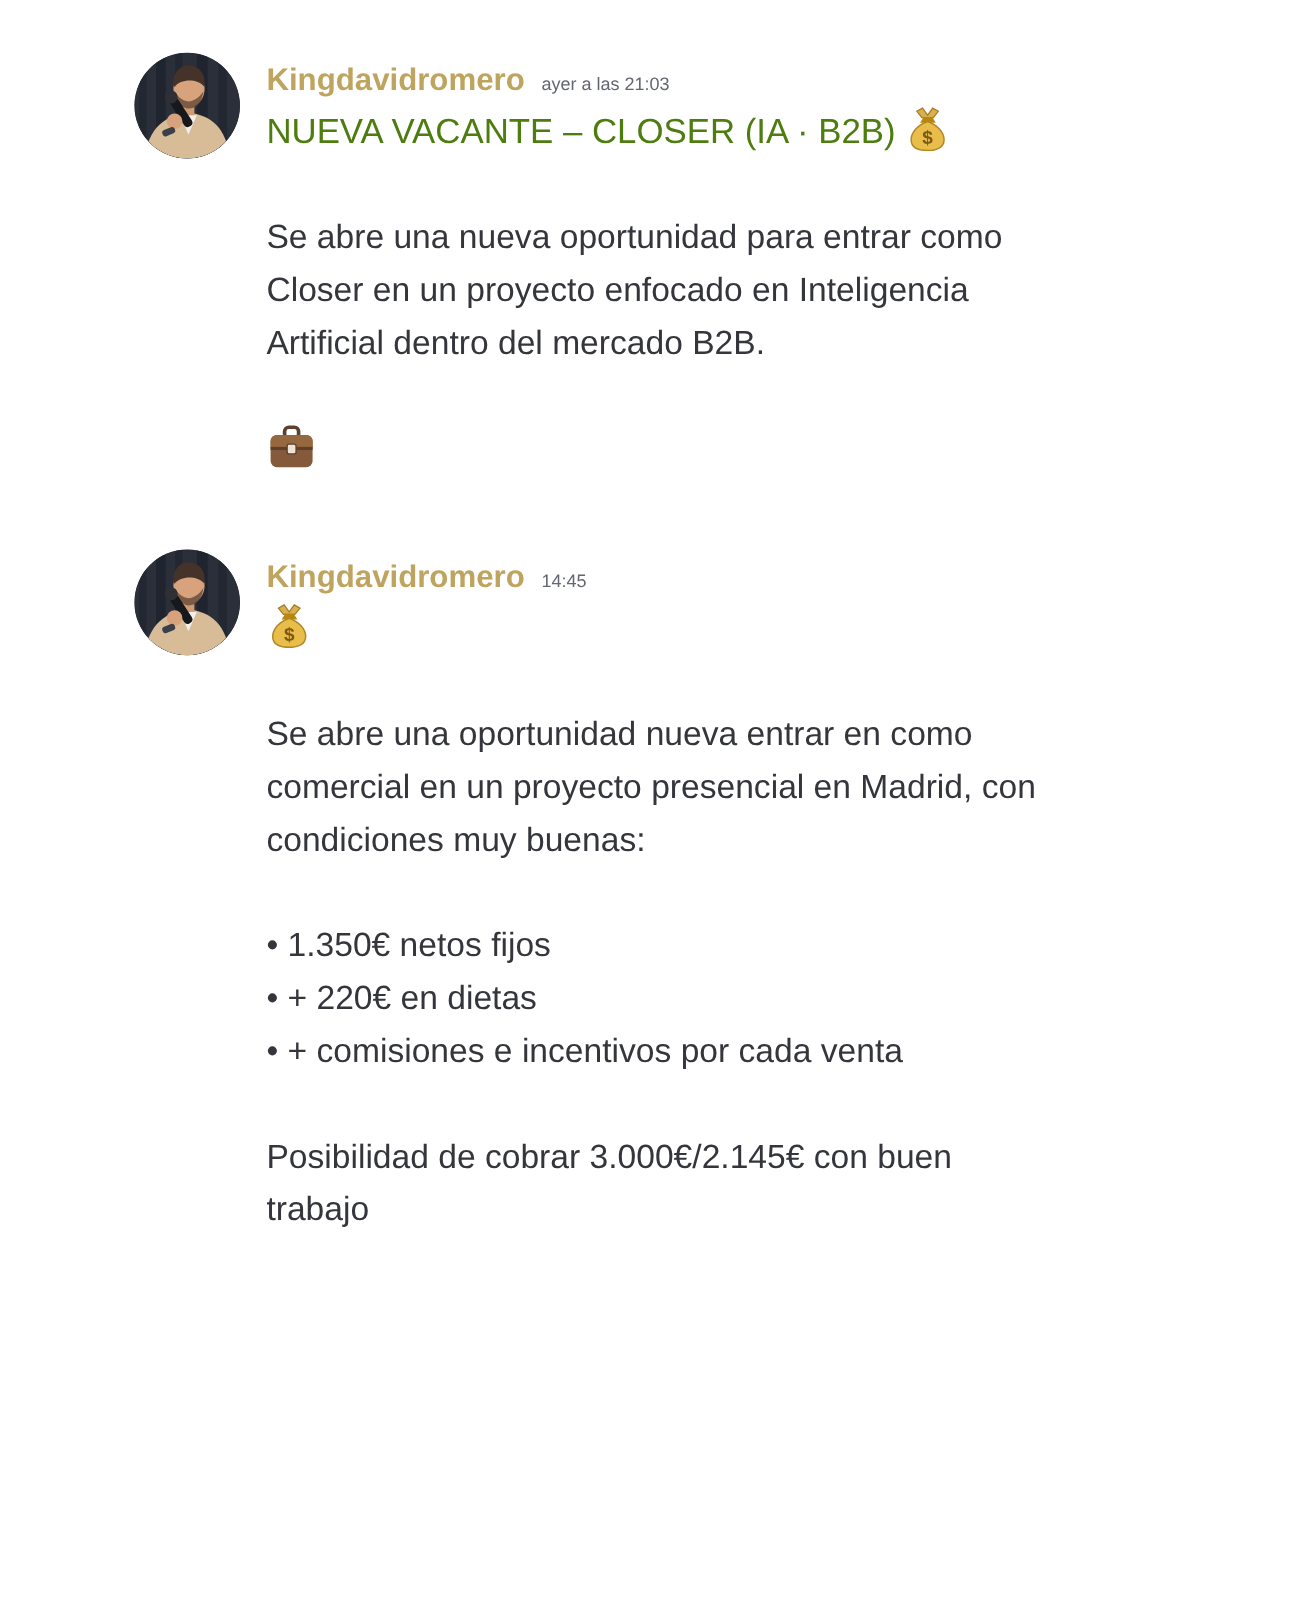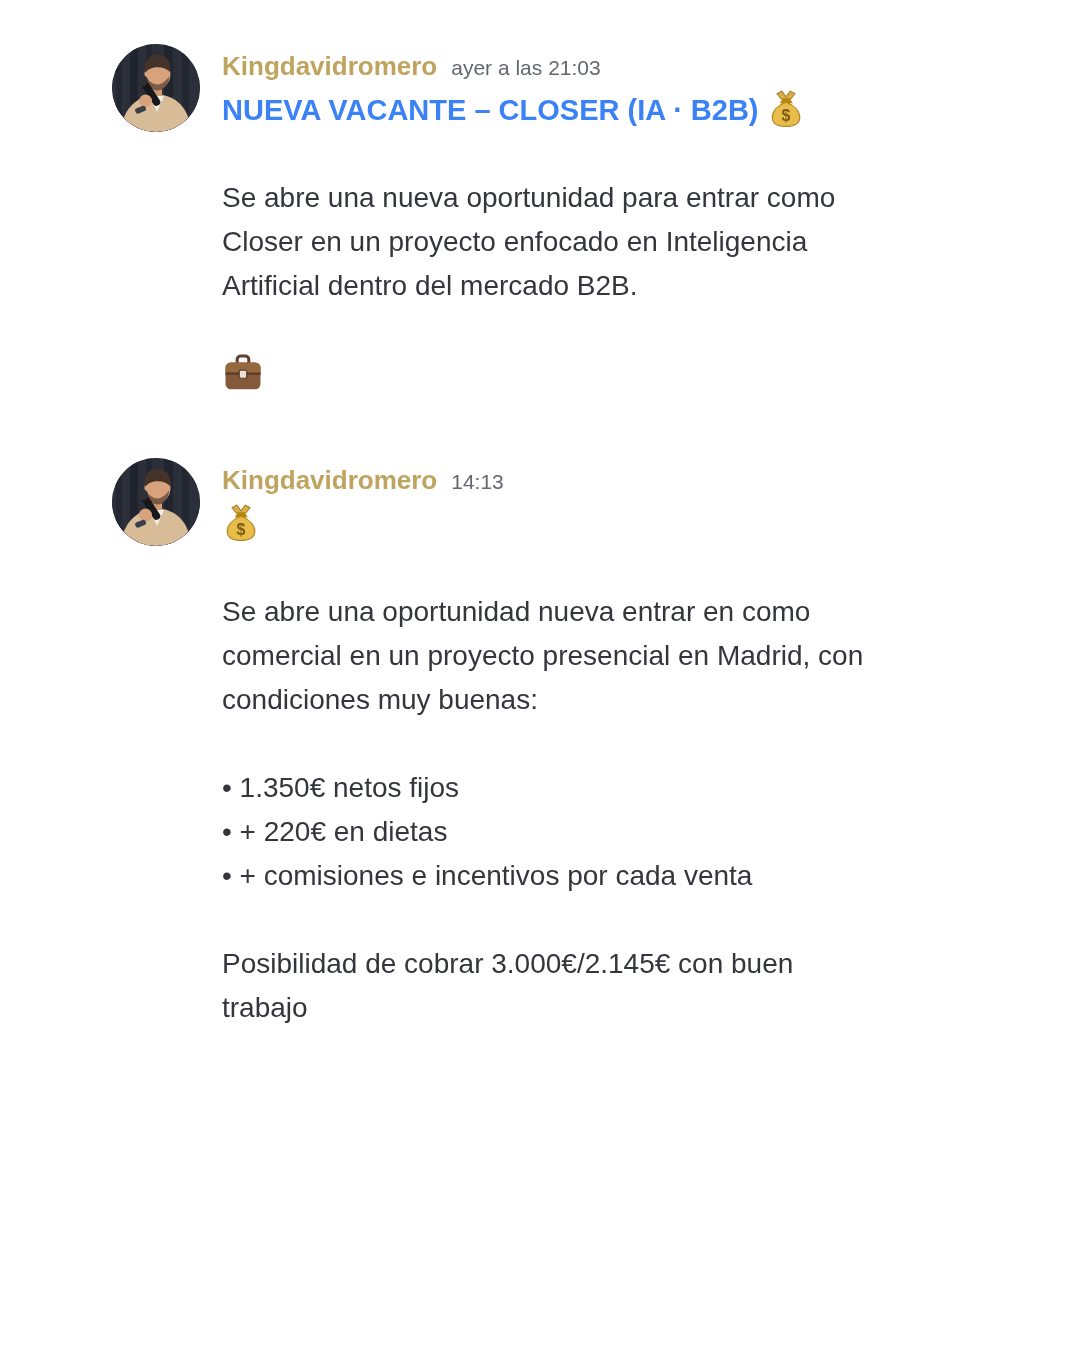--- a/index.html
+++ b/index.html
@@ -12,22 +12,22 @@
   }
   .message{display:flex;gap:22px;align-items:flex-start;margin-bottom:60px;}
   .avatar{
     width:88px;height:88px;flex:0 0 88px;border-radius:50%;
     overflow:hidden;background:#2b2f39;cursor:pointer;
   }
   .avatar svg{display:block;width:88px;height:88px;}
   .content{flex:1;min-width:0;font-size:28px;line-height:44px;color:#34363c;}
   .header{display:flex;align-items:baseline;gap:14px;height:44px;line-height:44px;}
   .username{font-size:26px;font-weight:600;color:#bfa45f;cursor:pointer;}
-  .timestamp{font-size:21px;color:#646772;}
-  .title-line{font-size:29px;font-weight:700;color:#3b82f6;line-height:44px;}
+  .timestamp{font-size:15px;color:#646772;}
+  .title-line{font-size:29px;font-weight:400;color:#4d7c0f;line-height:44px;}
   .pre{white-space:pre-line;}
   .para{margin:44px 0 0 0;white-space:pre-line;}
   .para.tight{margin-top:0;}
   .emoji{display:inline-block;width:38px;height:38px;vertical-align:-7px;}
   .emoji.lead{margin-right:10px;}
   .emoji.trail{margin-left:8px;}
   .emoji.case{width:42px;height:42px;vertical-align:-9px;}
 </style>
 </head>
 <body>
@@ -107,21 +107,21 @@
             <circle cx="44" cy="44" r="44"></circle>
           </clipPath>
         <g clip-path="url(#avclip2)">
             <use href="#avatar-portrait-shape"></use>
           </g>
       </svg>
     </div>
     <div class="content">
       <div class="header">
         <span class="username">Kingdavidromero</span>
-        <span class="timestamp">14:13</span>
+        <span class="timestamp">14:45</span>
       </div>
       <div class="title-line"><svg class="emoji lead" viewBox="0 0 36 36">
             <use href="#moneybag-shape"></use>
           </svg></div>
       <div class="para">Se abre una oportunidad nueva entrar en como
 comercial en un proyecto presencial en Madrid, con
 condiciones muy buenas:</div>
       <div class="para">• 1.350€ netos fijos
 • + 220€ en dietas
 • + comisiones e incentivos por cada venta</div>

